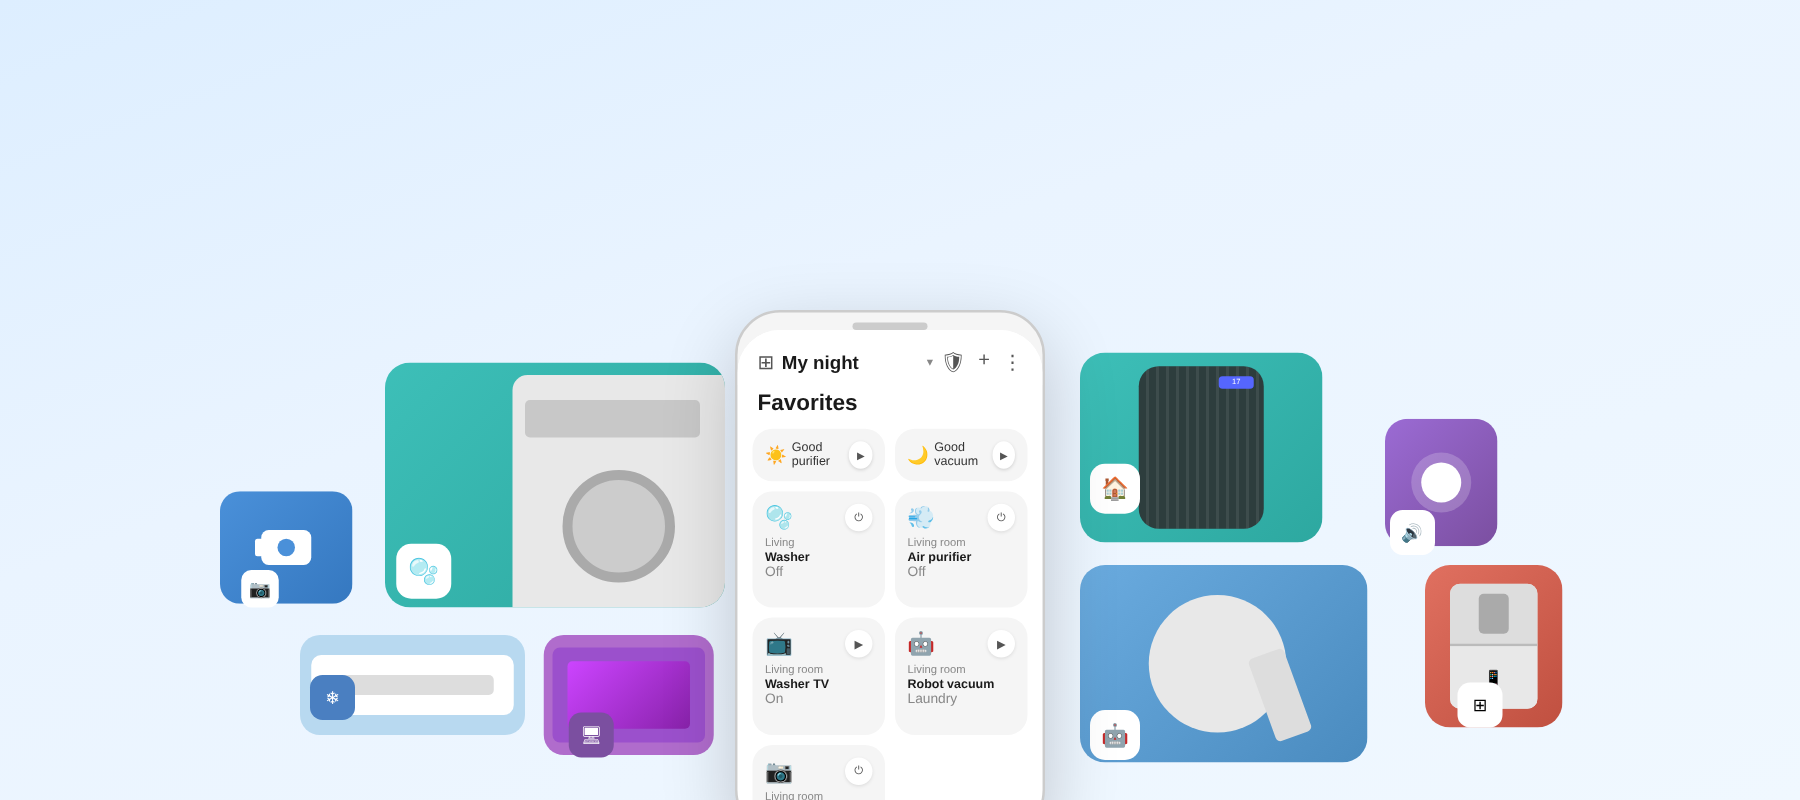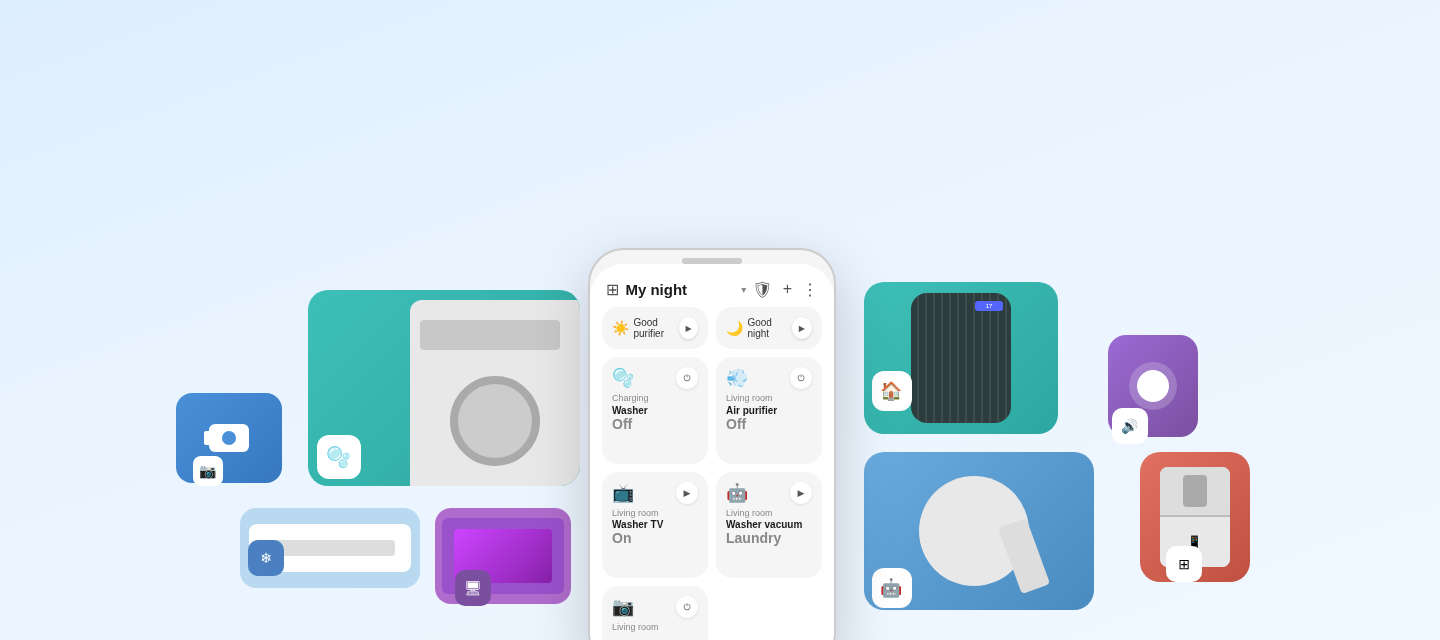--- a/index.html
+++ b/index.html
@@ -319,23 +319,22 @@
       line-height: 1.3;
     }
 
     .device-tile-device {
       font-size: 10px;
       font-weight: 600;
       color: #1a1a1a;
     }
 
     .device-tile-status {
-      font-size: 14px;
+      font-size: 11px;
       color: #888;
-      font-weight: bold;
     }
 
     
     .icon-blue { color: #4a90d9; }
     .icon-teal { color: #3dbfb8; }
 
     .phone-notch {
       width: 60px;
       height: 6px;
       background: #ccc;
@@ -449,46 +448,47 @@
       <span class="home-icon">⊞</span>
       <span class="home-title">My night</span>
       <span style="font-size:10px;color:#888;">▾</span>
       <div class="header-icons">
         <span>🛡</span>
         <span>+</span>
         <span>⋮</span>
       </div>
     </div>
 
+    <div class="favorites-title">Favorites</div>
 
     <div class="routine-row">
       <div class="routine-btn">
         <div class="routine-label">
           <span class="routine-icon">☀️</span>
           <span style="font-size:10px;">Good purifier</span>
         </div>
         <div class="play-btn">▶</div>
       </div>
       <div class="routine-btn">
         <div class="routine-label">
           <span class="routine-icon">🌙</span>
-          <span style="font-size:10px;">Good night</span>
+          <span style="font-size:10px;">Good vacuum</span>
         </div>
         <div class="play-btn">▶</div>
       </div>
     </div>
 
     <div class="device-grid">
 
       <div class="device-tile">
         <div class="device-tile-header">
           <span class="device-tile-icon icon-blue">🫧</span>
           <div class="device-tile-action">⏻</div>
         </div>
-        <div class="device-tile-name">Charging</div>
+        <div class="device-tile-name">Living</div>
         <div class="device-tile-device">Washer</div>
         <div class="device-tile-status">Off</div>
       </div>
 
       <div class="device-tile">
         <div class="device-tile-header">
           <span class="device-tile-icon icon-teal">💨</span>
           <div class="device-tile-action">⏻</div>
         </div>
         <div class="device-tile-name">Living room</div>
@@ -505,21 +505,21 @@
         <div class="device-tile-device">Washer TV</div>
         <div class="device-tile-status">On</div>
       </div>
 
       <div class="device-tile">
         <div class="device-tile-header">
           <span class="device-tile-icon">🤖</span>
           <div class="device-tile-action">▶</div>
         </div>
         <div class="device-tile-name">Living room</div>
-        <div class="device-tile-device">Washer vacuum</div>
+        <div class="device-tile-device">Robot vacuum</div>
         <div class="device-tile-status">Laundry</div>
       </div>
 
       <div class="device-tile" style="min-height:50px;">
         <div class="device-tile-header">
           <span class="device-tile-icon">📷</span>
           <div class="device-tile-action">⏻</div>
         </div>
         <div class="device-tile-name">Living room</div>
       </div>

